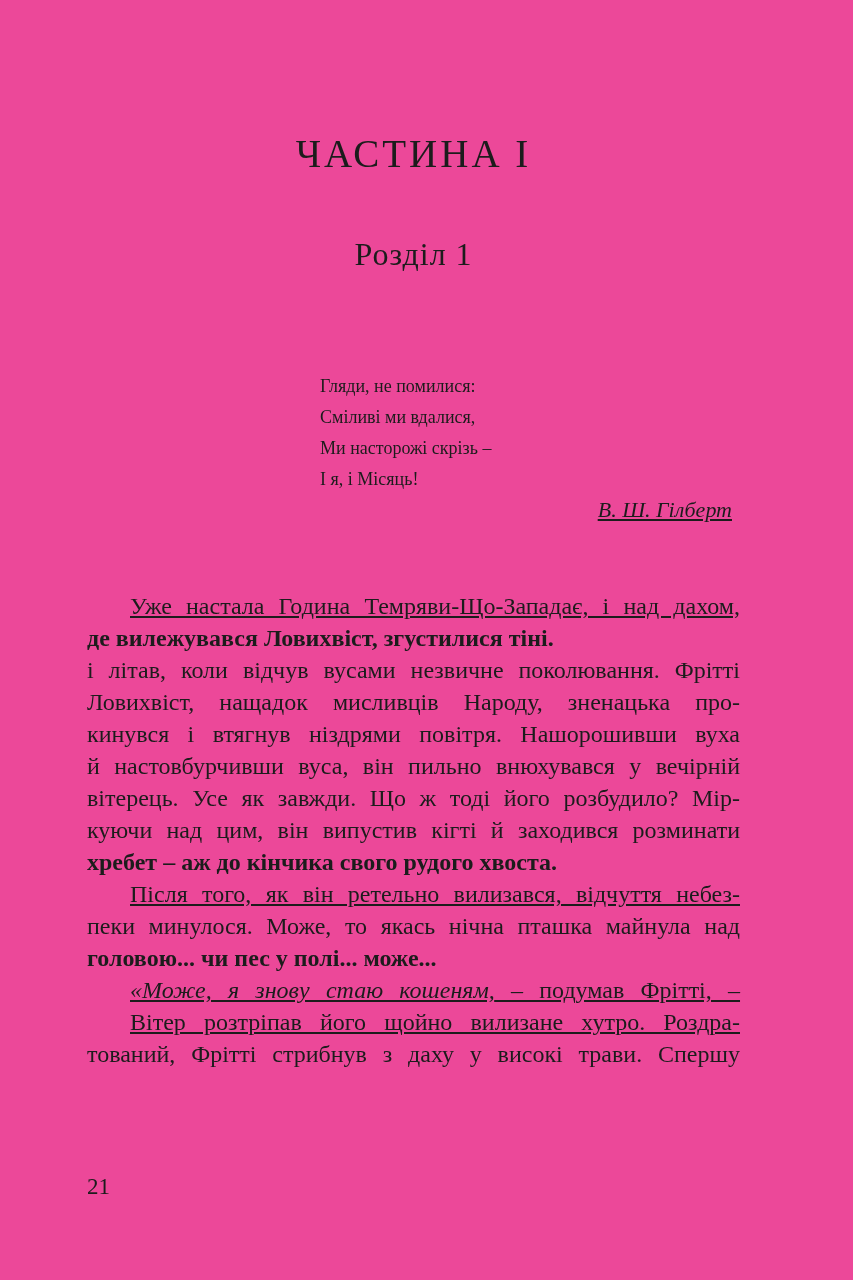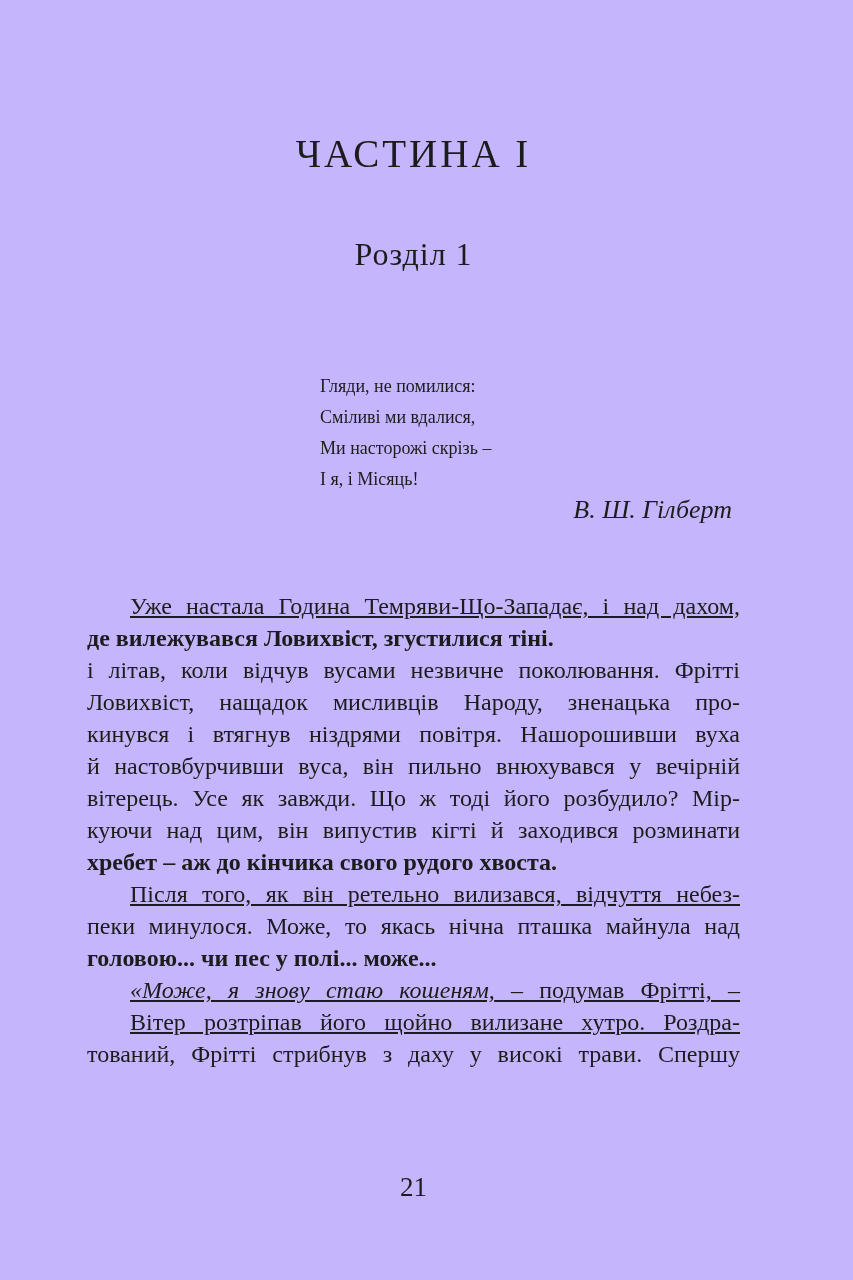--- a/index.html
+++ b/index.html
@@ -1,20 +1,20 @@
 <!DOCTYPE html>
 <html lang="uk"><head>
 <meta charset="utf-8">
 <style>
   html, body { margin: 0; padding: 0; }
   .page {
     position: relative;
     width: 853px;
     height: 1280px;
-    background: #c4b5fd;
+    background: #ec4899;
     color: #1c1c1c;
     font-family: "Liberation Serif", "DejaVu Serif", serif;
     overflow: hidden;
   }
   .content {
     position: absolute;
     left: 87px;
     top: 0;
     width: 653px;
     height: 100%;
@@ -52,22 +52,23 @@
   }
   .attribution {
     position: absolute;
     top: 497px;
     left: 0;
     width: 100%;
     text-align: right;
     padding-right: 8px;
     box-sizing: border-box;
     font-style: italic;
-    font-size: 26px;
+    font-size: 22px;
     line-height: 26px;
+    text-decoration: underline;
   }
   .body-text {
     position: absolute;
     top: 590px;
     left: 0;
     width: 653px;
     font-size: 24px;
     line-height: 32px;
   }
   .line {
@@ -80,22 +81,22 @@
     text-align-last: left;
     font-weight: bold;
   }
   .line.indent { text-indent: 43px; text-decoration: underline; }
   .it { font-style: italic; }
   .page-number {
     position: absolute;
     top: 1172px;
     left: 0;
     width: 100%;
-    text-align: center;
-    font-size: 27px;
+    text-align: left;
+    font-size: 23px;
     line-height: 30px;
   }
 </style>
 </head>
 <body>
 
 <div class="page">
   <div class="content">
     <h1 class="part-title">ЧАСТИНА I</h1>
     <h2 class="chapter-title">Розділ 1</h2>

